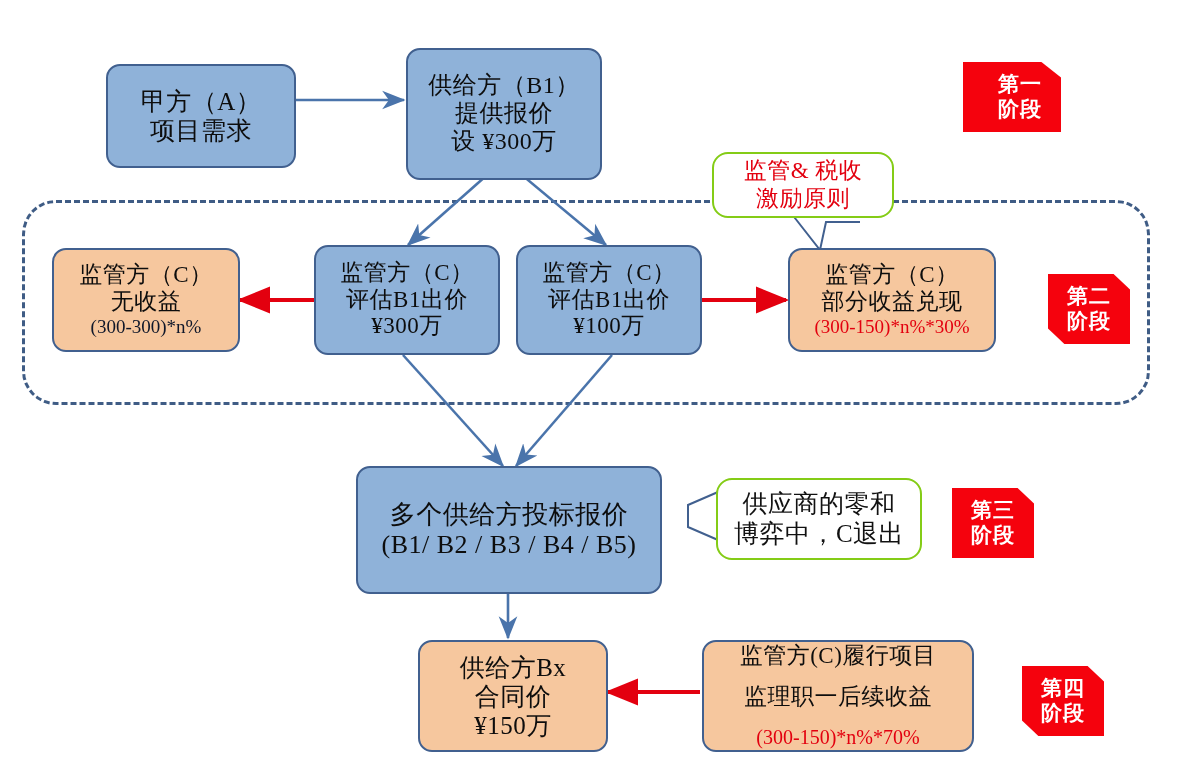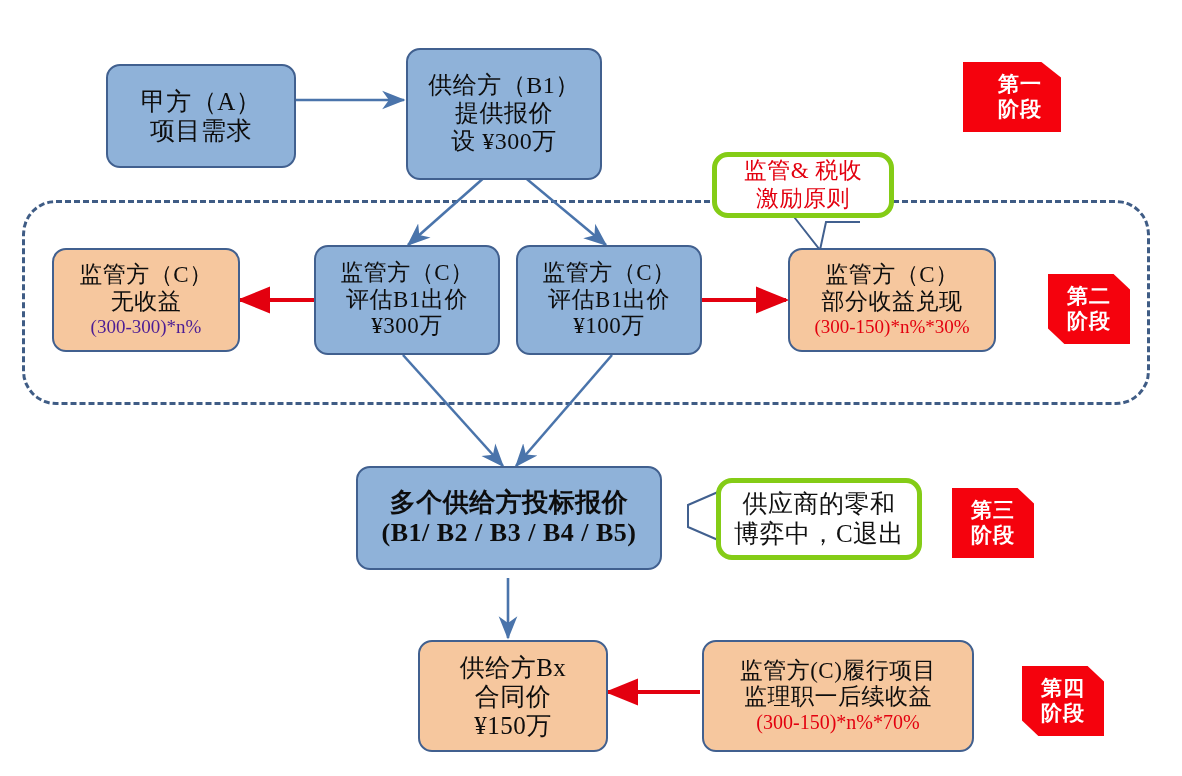--- a/index.html
+++ b/index.html
@@ -72,21 +72,21 @@
   }
   .badge.trbl {
     clip-path: polygon(0 0, 80% 0, 100% 22%, 100% 100%, 20% 100%, 0 78%);
   }
 
   
   .callout {
     position: absolute;
     box-sizing: border-box;
     background: #ffffff;
-    border: 5px solid #84cc16;
+    border: 2px solid #84cc16;
     border-radius: 16px;
     display: flex;
     flex-direction: column;
     align-items: center;
     justify-content: center;
     text-align: center;
     line-height: 1.2;
     letter-spacing: 0.5px;
   }
   .callout.red { color: #e3000f; }
@@ -156,21 +156,21 @@
   </div>
 
   <div class="callout red" style="left:712px; top:152px; width:182px; height:66px; font-size:23px;">
     <span class="ln">监管&amp; 税收</span>
     <span class="ln">激励原则</span>
   </div>
 
   <div class="node orange" style="left:52px; top:248px; width:188px; height:104px; font-size:23px;">
     <span class="ln">监管方（C）</span>
     <span class="ln">无收益</span>
-    <span class="ln formula" style="color:#4c1d95;">(300-300)*n%</span>
+    <span class="ln formula" style="color:#0f172a;">(300-300)*n%</span>
   </div>
 
   <div class="node blue" style="left:314px; top:245px; width:186px; height:110px; font-size:23px;">
     <span class="ln">监管方（C）</span>
     <span class="ln">评估B1出价</span>
     <span class="ln">¥300万</span>
   </div>
 
   <div class="node blue" style="left:516px; top:245px; width:186px; height:110px; font-size:23px;">
     <span class="ln">监管方（C）</span>
@@ -182,42 +182,42 @@
     <span class="ln">监管方（C）</span>
     <span class="ln">部分收益兑现</span>
     <span class="ln formula">(300-150)*n%*30%</span>
   </div>
 
   <div class="badge trbl" style="left:1048px; top:274px; width:82px; height:70px;">
     <span>第二</span>
     <span>阶段</span>
   </div>
 
-  <div class="node blue" style="left:356px; top:466px; width:306px; height:104px; font-size:26px;font-weight:bold;">
+  <div class="node blue" style="left:356px; top:466px; width:306px; height:128px; font-size:26px;">
     <span class="ln">多个供给方投标报价</span>
     <span class="ln">(B1/ B2 / B3 / B4 / B5)</span>
   </div>
 
   <div class="callout dark" style="left:716px; top:478px; width:206px; height:82px; font-size:25px;">
     <span class="ln">供应商的零和</span>
     <span class="ln">博弈中，C退出</span>
   </div>
 
   <div class="badge tr" style="left:952px; top:488px; width:82px; height:70px;">
     <span>第三</span>
     <span>阶段</span>
   </div>
 
   <div class="node orange" style="left:418px; top:640px; width:190px; height:112px; font-size:25px;">
     <span class="ln">供给方Bx</span>
     <span class="ln">合同价</span>
     <span class="ln">¥150万</span>
   </div>
 
-  <div class="node orange" style="left:702px; top:640px; width:272px; height:112px; font-size:23px;">
+  <div class="node orange" style="left:702px; top:640px; width:272px; height:112px; font-size:23px;gap:15px;">
     <span class="ln">监管方(C)履行项目</span>
     <span class="ln">监理职一后续收益</span>
     <span class="ln formula" style="font-size:20px;">(300-150)*n%*70%</span>
   </div>
 
   <div class="badge trbl" style="left:1022px; top:666px; width:82px; height:70px;">
     <span>第四</span>
     <span>阶段</span>
   </div>
 

